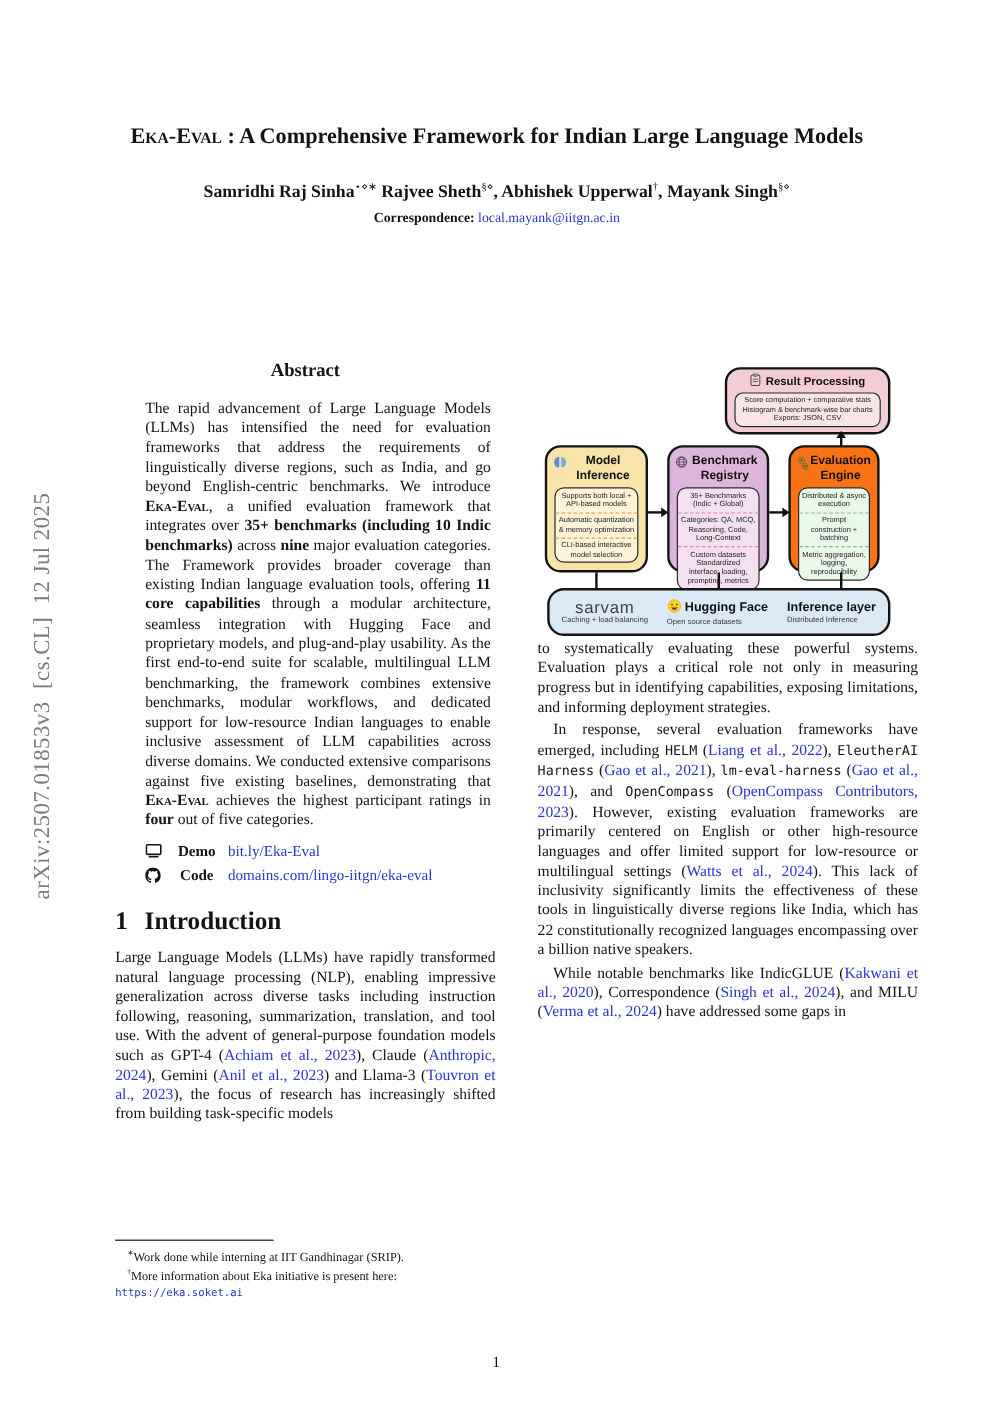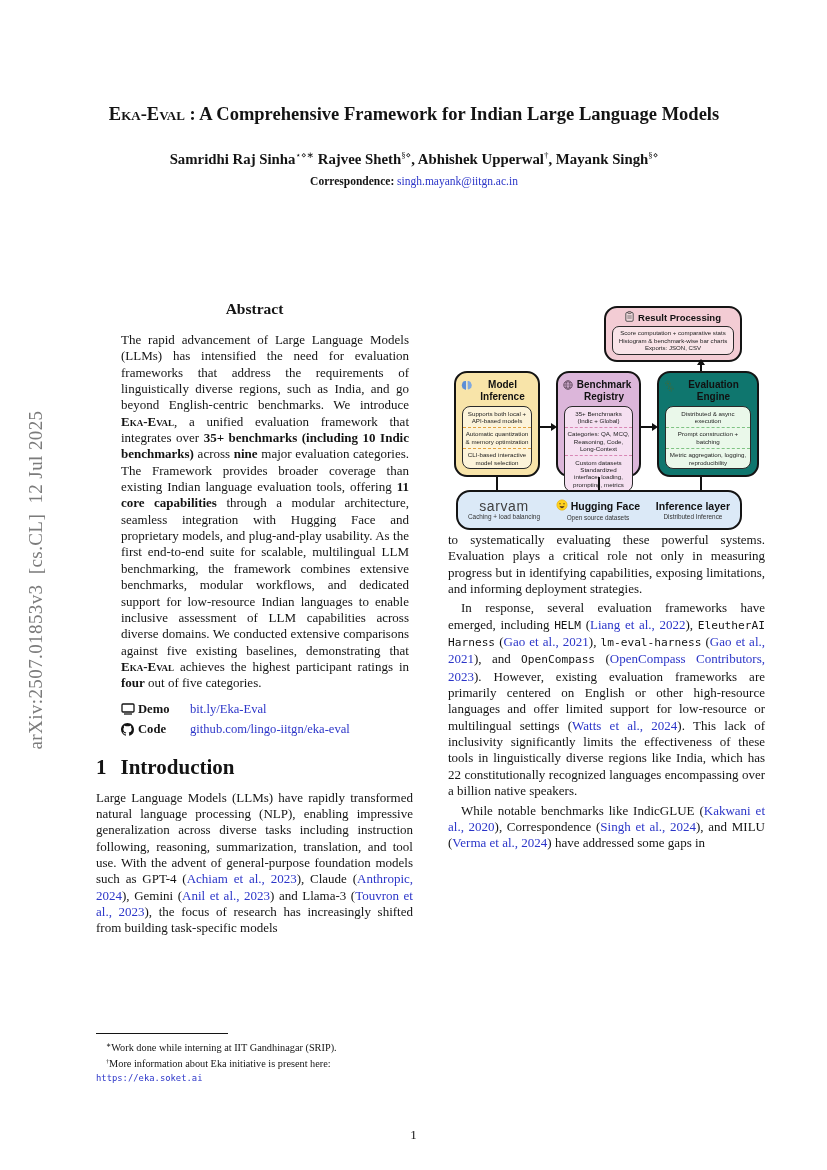--- a/index.html
+++ b/index.html
@@ -19,21 +19,21 @@
 
   
   .col{position:absolute;width:317px;}
   .col-left{left:96px;top:300px;}
   .col-right{left:425px;top:296px;margin-left:23px;}
 
   .abstract-heading{margin:0 0 14px 0;text-align:center;font-size:15.5px;font-weight:700;}
   .abstract-body{padding:0 4px 0 25px;font-size:13px;line-height:16.35px;text-align:justify;}
 
   .resource-links{margin:10px 0 0 25px;font-size:12.6px;}
-  .resource-row{display:flex;align-items:center;margin-top:5px;}
+  .resource-row{display:flex;align-items:center;margin-top:5px;text-align:center;}
   .res-icon{width:17px;display:inline-flex;align-items:center;}
   .res-label{font-weight:700;width:52px;}
   .res-link{color:#2b35c8;text-decoration:none;cursor:pointer;}
 
   .section-heading{margin:18px 0 0 0;font-size:21px;font-weight:700;}
   .section-heading .secnum{margin-right:14px;}
   .body-par{margin-top:10px;font-size:13px;line-height:16.35px;text-align:justify;}
   .body-par.indent{margin-top:3px;text-indent:13px;}
   .body-par.first{margin-top:0;}
 
@@ -58,21 +58,21 @@
   .fig-box{position:absolute;border:2px solid #141414;border-radius:13px;box-sizing:border-box;}
   .result-box{left:156px;top:10px;width:138px;height:56px;background:#f3ccd4;}
   .box-title{display:flex;align-items:center;justify-content:center;gap:4px;
     font-weight:700;font-size:9.5px;padding-top:3px;color:#111;}
   .box-inner{margin:2px 6px 0 6px;background:#f9e4e8;border:1px solid #2a2a2a;border-radius:7px;
     font-size:6.1px;line-height:7.6px;text-align:center;padding:2px 2px;color:#222;}
 
   .module{top:75px;height:106px;}
   .model-box{left:6px;width:86px;background:#f8e4a9;}
   .registry-box{left:108px;width:85px;background:#dcb6da;}
-  .engine-box{left:209px;width:102px;background:#0f766e;}
+  .engine-box{left:209px;width:76px;background:#f97316;}
   .mod-head{position:relative;padding:6px 3px 3px 14px;text-align:center;
     font-weight:700;font-size:10px;line-height:11.5px;color:#111;}
   .mod-icon{position:absolute;left:5px;top:7px;}
   .mod-inner{margin:1px 6px 0 6px;border:1px solid #2a2a2a;border-radius:8px;
     font-size:6.2px;line-height:7.4px;text-align:center;color:#222;}
   .model-box .mod-inner{background:#fcf3d9;}
   .registry-box .mod-inner{background:#f5e0f1;}
   .engine-box .mod-inner{background:#eaf8ea;}
   .mod-item{padding:2.5px 2px;}
   .model-box .mod-item + .mod-item{border-top:1px dashed #e0a03c;}
@@ -86,40 +86,40 @@
   .h2{left:193px;width:12px;}
   .arrow-up{position:absolute;left:252px;top:68px;width:2px;height:11px;background:#111;}
   .arrow-up .head-up{position:absolute;left:-3px;top:-5px;width:0;height:0;
     border-bottom:6px solid #111;border-left:4px solid transparent;border-right:4px solid transparent;}
   .vline{position:absolute;top:181px;width:2px;height:13px;background:#111;}
   .v1{left:48px;} .v2{left:150px;} .v3{left:252px;}
 
   .infra{position:absolute;left:8px;top:194px;width:286px;height:40px;background:#dbe9f7;
     border:2px solid #141414;border-radius:14px;box-sizing:border-box;
     display:flex;align-items:center;justify-content:space-between;padding:0 10px;}
-  .infra-item{text-align:center;}
+  .infra-item{}
   .infra-name{font-weight:700;font-size:10.5px;line-height:12px;color:#111;
     display:flex;align-items:center;justify-content:center;gap:3px;}
   .infra-name.sarvam-logo{font-weight:500;font-size:14px;color:#3f3f3f;letter-spacing:.6px;}
   .infra-sub{font-size:6.4px;color:#333;margin-top:1px;}
 
   figcaption{display:block;margin-top:15px;font-size:12px;line-height:15.6px;text-align:justify;}
   .right-body{margin-top:21px;}
 </style>
 </head>
 <body>
 
 <div class="page">
 
   <div class="arxiv-strip">arXiv:2507.01853v3&nbsp; [cs.CL]&nbsp; 12 Jul 2025</div>
 
   <header class="paper-header">
     <h1 class="title"><span class="seg-sc">Eka-Eval</span><span class="seg-p"> : A Comprehensive Framework for Indian Large Language Models</span></h1>
     <div class="authors"><span class="seg-b">Samridhi Raj Sinha</span><span class="seg-sup">⋆⋄∗</span><span class="seg-p"> </span><span class="seg-b">Rajvee Sheth</span><span class="seg-sup">§⋄</span><span class="seg-b">, </span><span class="seg-b">Abhishek Upperwal</span><span class="seg-sup">†</span><span class="seg-b">, </span><span class="seg-b">Mayank Singh</span><span class="seg-sup">§⋄</span></div>
-    <div class="correspondence"><span class="seg-b">Correspondence: </span><span class="seg-link">singh.mayank@iitgn.ac.in</span></div>
+    <div class="correspondence"><span class="seg-b">Correspondence: </span><span class="seg-link">local.mayank@iitgn.ac.in</span></div>
   </header>
 
   <section class="col col-left">
     <h2 class="abstract-heading">Abstract</h2>
     <div class="abstract-body"><span class="seg-p">The rapid advancement of Large Language Models (LLMs) has intensified the need for evaluation frameworks that address the requirements of linguistically diverse regions, such as India, and go beyond English-centric benchmarks. We introduce </span><span class="seg-scb">Eka-Eval</span><span class="seg-p">, a unified evaluation framework that integrates over </span><span class="seg-b">35+ benchmarks (including 10 Indic benchmarks)</span><span class="seg-p"> across </span><span class="seg-b">nine</span><span class="seg-p"> major evaluation categories. The Framework provides broader coverage than existing Indian language evaluation tools, offering </span><span class="seg-b">11 core capabilities</span><span class="seg-p"> through a modular architecture, seamless integration with Hugging Face and proprietary models, and plug-and-play usability. As the first end-to-end suite for scalable, multilingual LLM benchmarking, the framework combines extensive benchmarks, modular workflows, and dedicated support for low-resource Indian languages to enable inclusive assessment of LLM capabilities across diverse domains. We conducted extensive comparisons against five existing baselines, demonstrating that </span><span class="seg-scb">Eka-Eval</span><span class="seg-p"> achieves the highest participant ratings in </span><span class="seg-b">four</span><span class="seg-p"> out of five categories.</span></div>
 
     <div class="resource-links">
       <div class="resource-row">
         <span class="res-icon">
           <svg width="14" height="12" viewBox="0 0 14 12">
@@ -130,21 +130,21 @@
         <span class="res-label">Demo</span>
         <a class="res-link">bit.ly/Eka-Eval</a>
       </div>
       <div class="resource-row">
         <span class="res-icon">
           <svg width="13" height="13" viewBox="0 0 24 24">
               <path fill="#141414" d="M12 0C5.37 0 0 5.37 0 12c0 5.31 3.435 9.795 8.205 11.385.6.105.825-.255.825-.57 0-.285-.015-1.23-.015-2.235-3.015.555-3.795-.735-4.035-1.41-.135-.345-.72-1.41-1.23-1.695-.42-.225-1.02-.78-.015-.795.945-.015 1.62.87 1.845 1.23 1.08 1.815 2.805 1.305 3.495.99.105-.78.42-1.305.765-1.605-2.67-.3-5.46-1.335-5.46-5.925 0-1.305.465-2.385 1.23-3.225-.12-.3-.54-1.53.12-3.18 0 0 1.005-.315 3.3 1.23.96-.27 1.98-.405 3-.405s2.04.135 3 .405c2.295-1.56 3.3-1.23 3.3-1.23.66 1.65.24 2.88.12 3.18.765.84 1.23 1.905 1.23 3.225 0 4.605-2.805 5.625-5.475 5.925.435.375.81 1.095.81 2.22 0 1.605-.015 2.895-.015 3.3 0 .315.225.69.825.57A12.02 12.02 0 0 0 24 12c0-6.63-5.37-12-12-12z"></path>
             </svg>
         </span>
         <span class="res-label">Code</span>
-        <a class="res-link">github.com/lingo-iitgn/eka-eval</a>
+        <a class="res-link">domains.com/lingo-iitgn/eka-eval</a>
       </div>
     </div>
 
     <h2 class="section-heading"><span class="secnum">1</span><span>Introduction</span></h2>
     <div class="body-par"><span class="seg-p">Large Language Models (LLMs) have rapidly transformed natural language processing (NLP), enabling impressive generalization across diverse tasks including instruction following, reasoning, summarization, translation, and tool use. With the advent of general-purpose foundation models such as GPT-4 (</span><span class="seg-link">Achiam et al., 2023</span><span class="seg-p">), Claude (</span><span class="seg-link">Anthropic, 2024</span><span class="seg-p">), Gemini (</span><span class="seg-link">Anil et al., 2023</span><span class="seg-p">) and Llama-3 (</span><span class="seg-link">Touvron et al., 2023</span><span class="seg-p">), the focus of research has increasingly shifted from building task-specific models</span></div>
   </section>
 
   <div class="footnote-block">
     <div class="footnote-rule"></div>
     <div class="footnote"><span class="seg-sup">∗</span><span class="seg-p">Work done while interning at IIT Gandhinagar (SRIP).</span></div>

